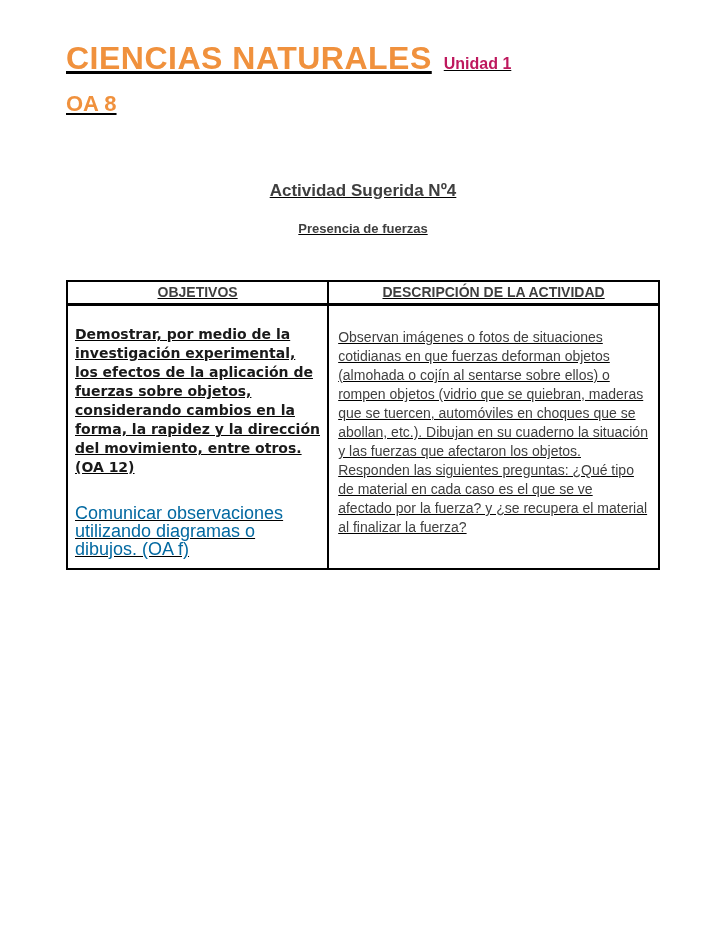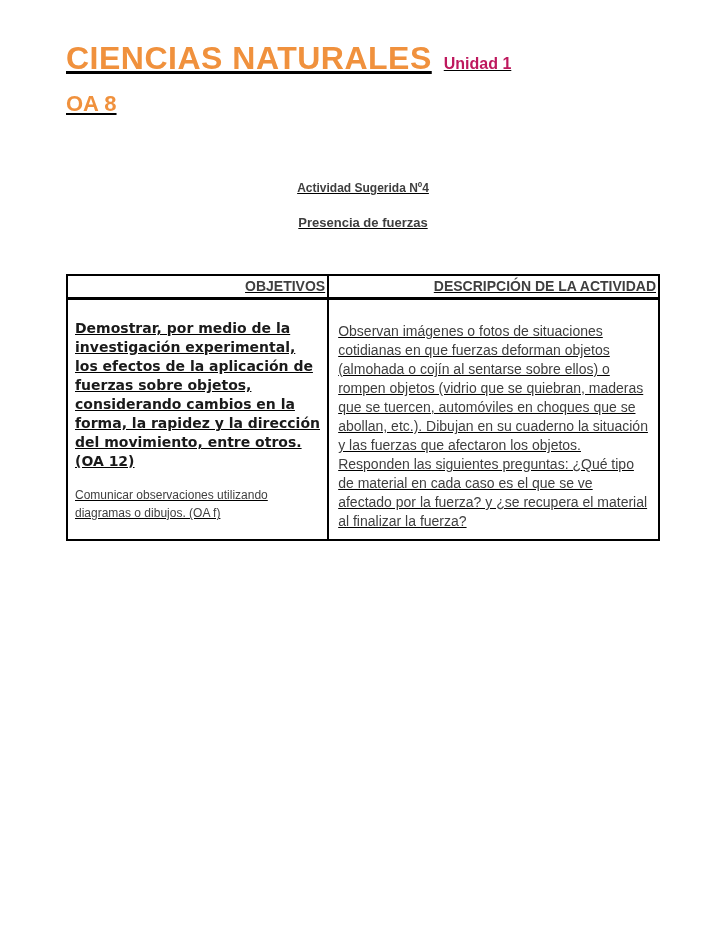--- a/index.html
+++ b/index.html
@@ -52,21 +52,21 @@
     font-weight: bold;
     color: #F0913D;
     margin-right: 58px;
   }
   
   .activity-titles {
     margin-top: 64px;
     text-align: center;
   }
   .activity-number {
-    font-size: 12px;
+    font-size: 17px;
     font-weight: bold;
     color: #3F3F3F;
     text-align: center;
   }
   .activity-name {
     margin-top: 20px;
     font-size: 13px;
     font-weight: bold;
     color: #3F3F3F;
   }
@@ -80,44 +80,44 @@
   .activity-table th,
   .activity-table td {
     border: 2px solid #000000;
     vertical-align: top;
   }
   .activity-table th {
     border-bottom-width: 3px;
     font-size: 14px;
     font-weight: bold;
     color: #3F3F3F;
-    text-align: right;
+    text-align: center;
     padding: 2px 2px 3px 2px;
   }
   .col-objetivos { width: 44%; }
   .col-descripcion { width: 56%; }
   td.cell-objetivos {
     padding: 19px 6px 10px 7px;
   }
   td.cell-descripcion {
     padding: 22px 8px 8px 9px;
   }
   .objetivo-main {
     margin: 0;
     font-family: "DejaVu Sans", sans-serif;
     font-size: 14px;
     line-height: 19px;
     font-weight: bold;
     color: #1A1A1A;
   }
   .objetivo-secondary {
-    margin: 15px 0 0 0;
-    font-size: 12px;
+    margin: 27px 0 0 0;
+    font-size: 18px;
     line-height: 18px;
-    color: #404040;
+    color: #0369a1;
   }
   .descripcion-text {
     margin: 0;
     font-size: 14px;
     line-height: 19px;
     color: #3F3F3F;
   }
 </style>
 </head>
 <body>

